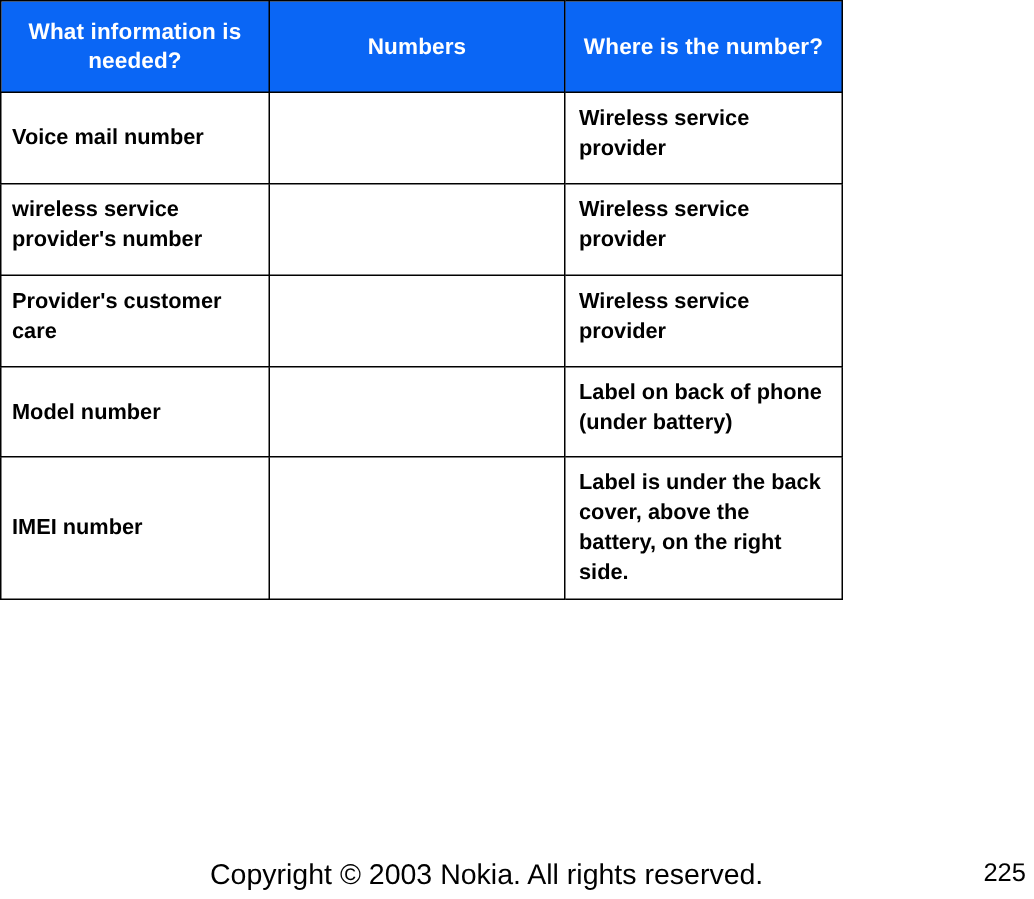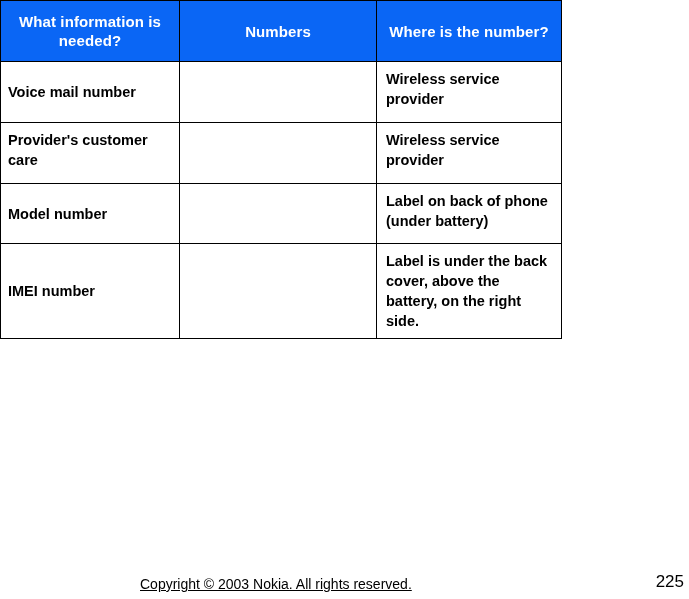--- a/index.html
+++ b/index.html
@@ -93,26 +93,25 @@
     position: absolute;
     left: 0;
     top: 574px;
     width: 689px;
     height: 25px;
   }
   #copyright-text {
     position: absolute;
     left: 140px;
     top: 0;
-    font-size: 14px;
+    font-size: 19px;
     line-height: 20px;
     color: #000000;
     font-weight: normal;
     white-space: nowrap;
-    text-decoration: underline;
   }
   #page-number {
     position: absolute;
     right: 5px;
     top: -3px;
     font-size: 17px;
     line-height: 22px;
     color: #000000;
     font-weight: normal;
   }
@@ -132,20 +131,25 @@
       <th>Numbers</th>
       <th>Where is the number?</th>
     </tr>
   </thead>
   <tbody>
     <tr class="r2">
       <td class="label-mid">Voice mail number</td>
       <td class="col-num"></td>
       <td class="col-where">Wireless service provider</td>
     </tr>
+    <tr class="r3">
+      <td class="label-top">wireless service provider's number</td>
+      <td class="col-num"></td>
+      <td class="col-where">Wireless service provider</td>
+    </tr>
     <tr class="r4">
       <td class="label-top">Provider's customer care</td>
       <td class="col-num"></td>
       <td class="col-where">Wireless service provider</td>
     </tr>
     <tr class="r5">
       <td class="label-mid">Model number</td>
       <td class="col-num"></td>
       <td class="col-where">Label on back of phone (under battery)</td>
     </tr>

